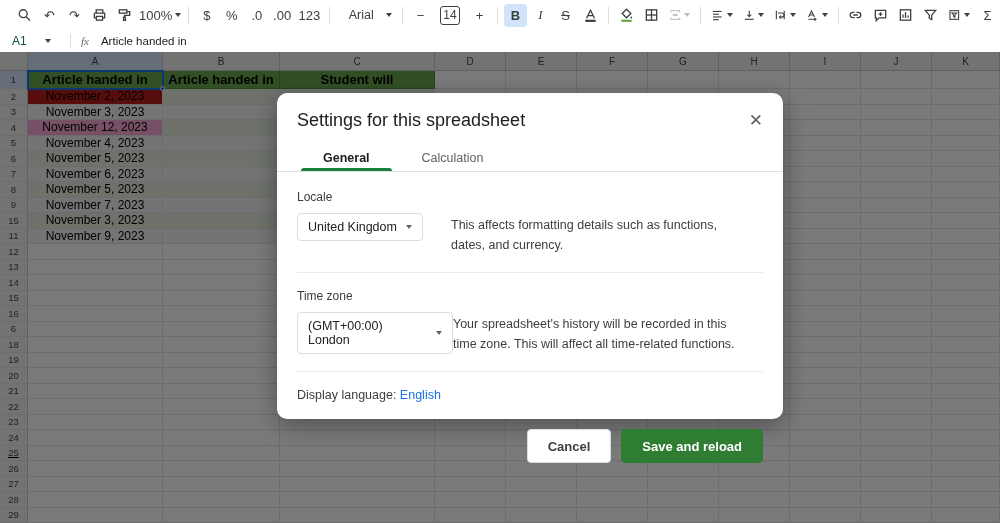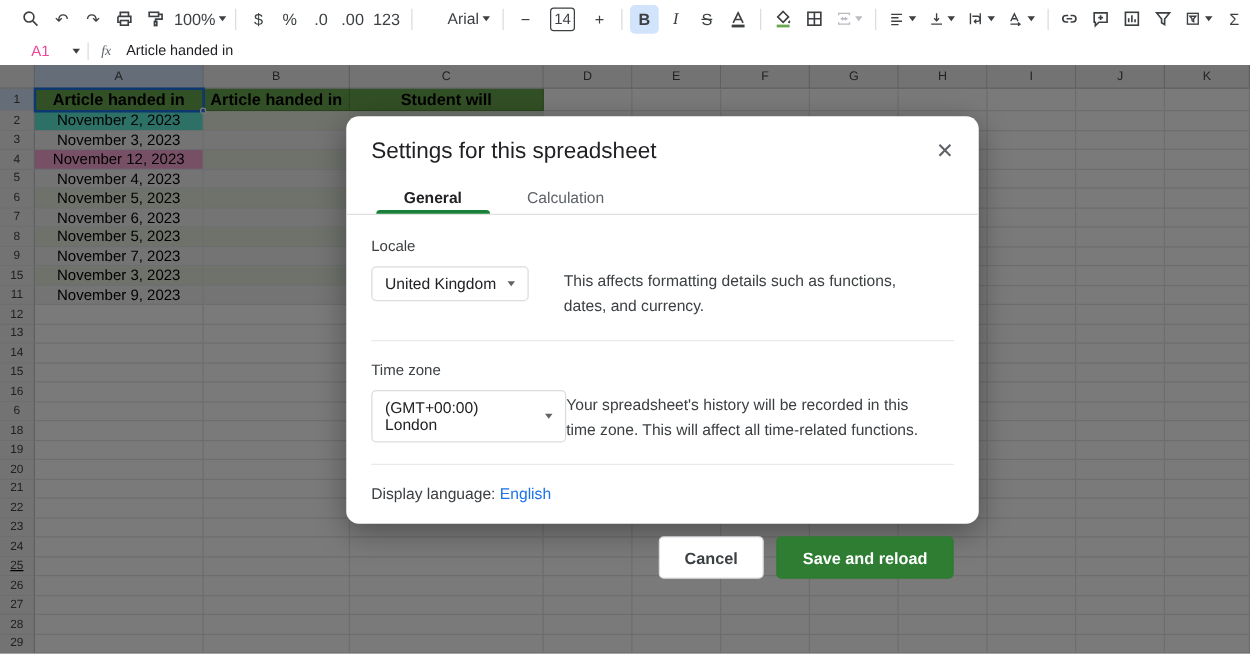--- a/index.html
+++ b/index.html
@@ -22,21 +22,21 @@
   .tb.muted .caret { border-top-color:#b8bcc1; }
   .tbdiv { width:1px; height:17px; background:#dadce0; margin:0 5px; }
   .fontsize-box { border:1.4px solid #3c4043; border-radius:3px; width:24px; height:19px;
                   display:flex; align-items:center; justify-content:center; font-size:12px; color:#3c4043; margin:0 2px; }
   .b-bold { font-weight:bold; }
   .b-italic { font-style:italic; font-family:"Liberation Serif", serif; }
   .b-strike { text-decoration:line-through; }
 
   
   .fbar { height:22px; display:flex; align-items:center; background:#fff; font-size:12px; }
-  .namebox { width:62px; padding-left:25px; color:#ec4899; display:flex; align-items:center; }
+  .namebox { width:62px; padding-left:12px; color:#14532d; display:flex; align-items:center; }
   .namebox .caret { margin-left:18px; }
   .fbar-div { width:1px; height:14px; background:#dadce0; margin:0 10px 0 8px; }
   .fx { font-style:italic; color:#5f6368; font-size:11px; font-family:"Liberation Serif", serif; margin-right:12px; }
   .fvalue { color:#202124; font-size:11.5px; }
 
   
   .grid { position:absolute; top:52px; left:0; right:0; bottom:0; background:#fff; }
   .colhdr-row { display:flex; height:19px; }
   .colhdr { background:#f0f1f2; border-right:1px solid #c7c9cc; border-bottom:1px solid #c7c9cc;
             color:#444746; font-size:10px; display:flex; align-items:center; justify-content:center; }
@@ -131,21 +131,21 @@
       <span class="">.0</span>
     </div>
     <div class="tb">
       <span class="">.00</span>
     </div>
     <div class="tb">
       <span class="">123</span>
     </div>
     <div class="tbdiv"></div>
     <div class="tb">
-      <span class="" style="width: 52px; text-align: right; font-size: 12.5px;">Arial</span>
+      <span class="" style="width: 52px; text-align: center; font-size: 12.5px;">Arial</span>
       <span class="caret"></span>
     </div>
     <div class="tbdiv"></div>
     <div class="tb">
       <span class="">−</span>
     </div>
     <div class="tb">
       <div class="fontsize-box">14</div>
     </div>
     <div class="tb">
@@ -294,21 +294,21 @@
       <div class="cell" style="width: 71px; flex: 0 0 71px;"></div>
       <div class="cell" style="width: 71px; flex: 0 0 71px;"></div>
       <div class="cell" style="width: 71px; flex: 0 0 71px;"></div>
       <div class="cell" style="width: 71px; flex: 0 0 71px;"></div>
       <div class="cell" style="width: 71px; flex: 0 0 71px;"></div>
       <div class="cell" style="width: 71px; flex: 0 0 71px;"></div>
       <div class="cell" style="width: 68px; flex: 0 0 68px;"></div>
     </div>
     <div class="sheet-row" style="height: 15.5px;">
       <div class="rownum gut">2</div>
-      <div class="cell" style="width: 135px; flex: 0 0 135px; background: #5eead4;">November 2, 2023</div>
+      <div class="cell" style="width: 135px; flex: 0 0 135px; background: #b91c1c;">November 2, 2023</div>
       <div class="cell" style="width: 117px; flex: 0 0 117px; background: rgb(230, 239, 224);"></div>
       <div class="cell" style="width: 155px; flex: 0 0 155px; background: rgb(230, 239, 224);"></div>
       <div class="cell" style="width: 71px; flex: 0 0 71px;"></div>
       <div class="cell" style="width: 71px; flex: 0 0 71px;"></div>
       <div class="cell" style="width: 71px; flex: 0 0 71px;"></div>
       <div class="cell" style="width: 71px; flex: 0 0 71px;"></div>
       <div class="cell" style="width: 71px; flex: 0 0 71px;"></div>
       <div class="cell" style="width: 71px; flex: 0 0 71px;"></div>
       <div class="cell" style="width: 71px; flex: 0 0 71px;"></div>
       <div class="cell" style="width: 68px; flex: 0 0 68px;"></div>

